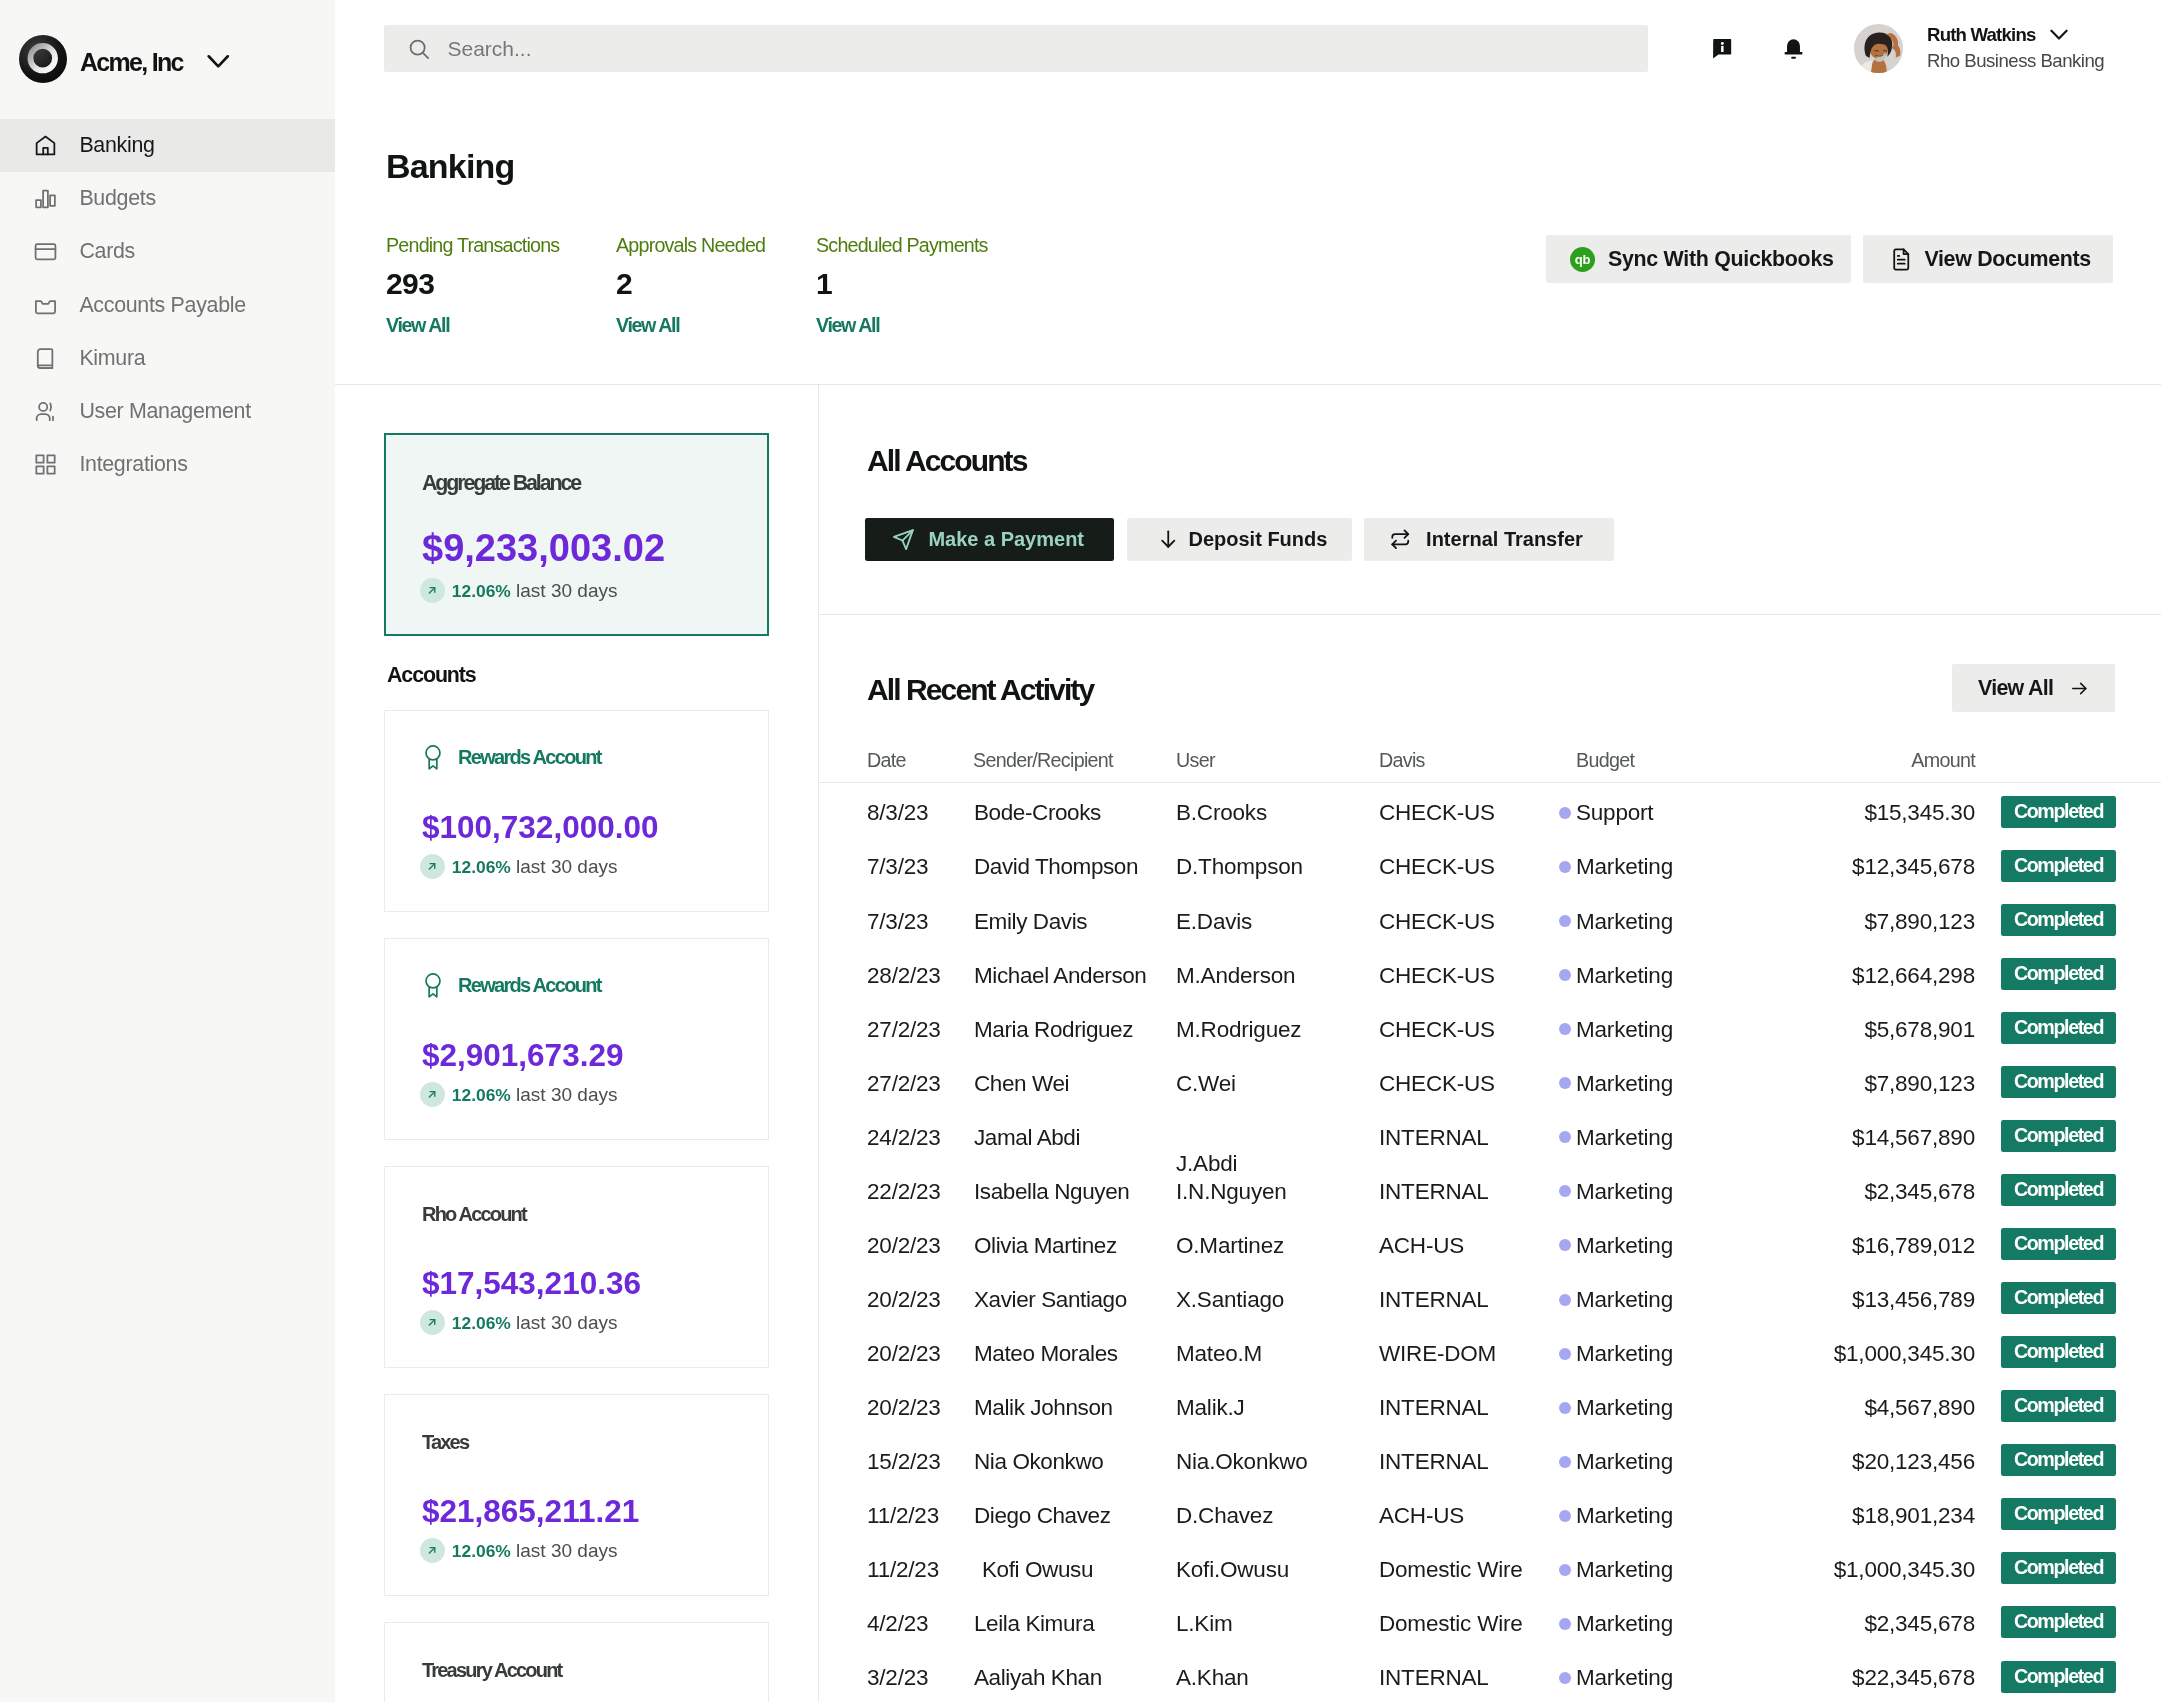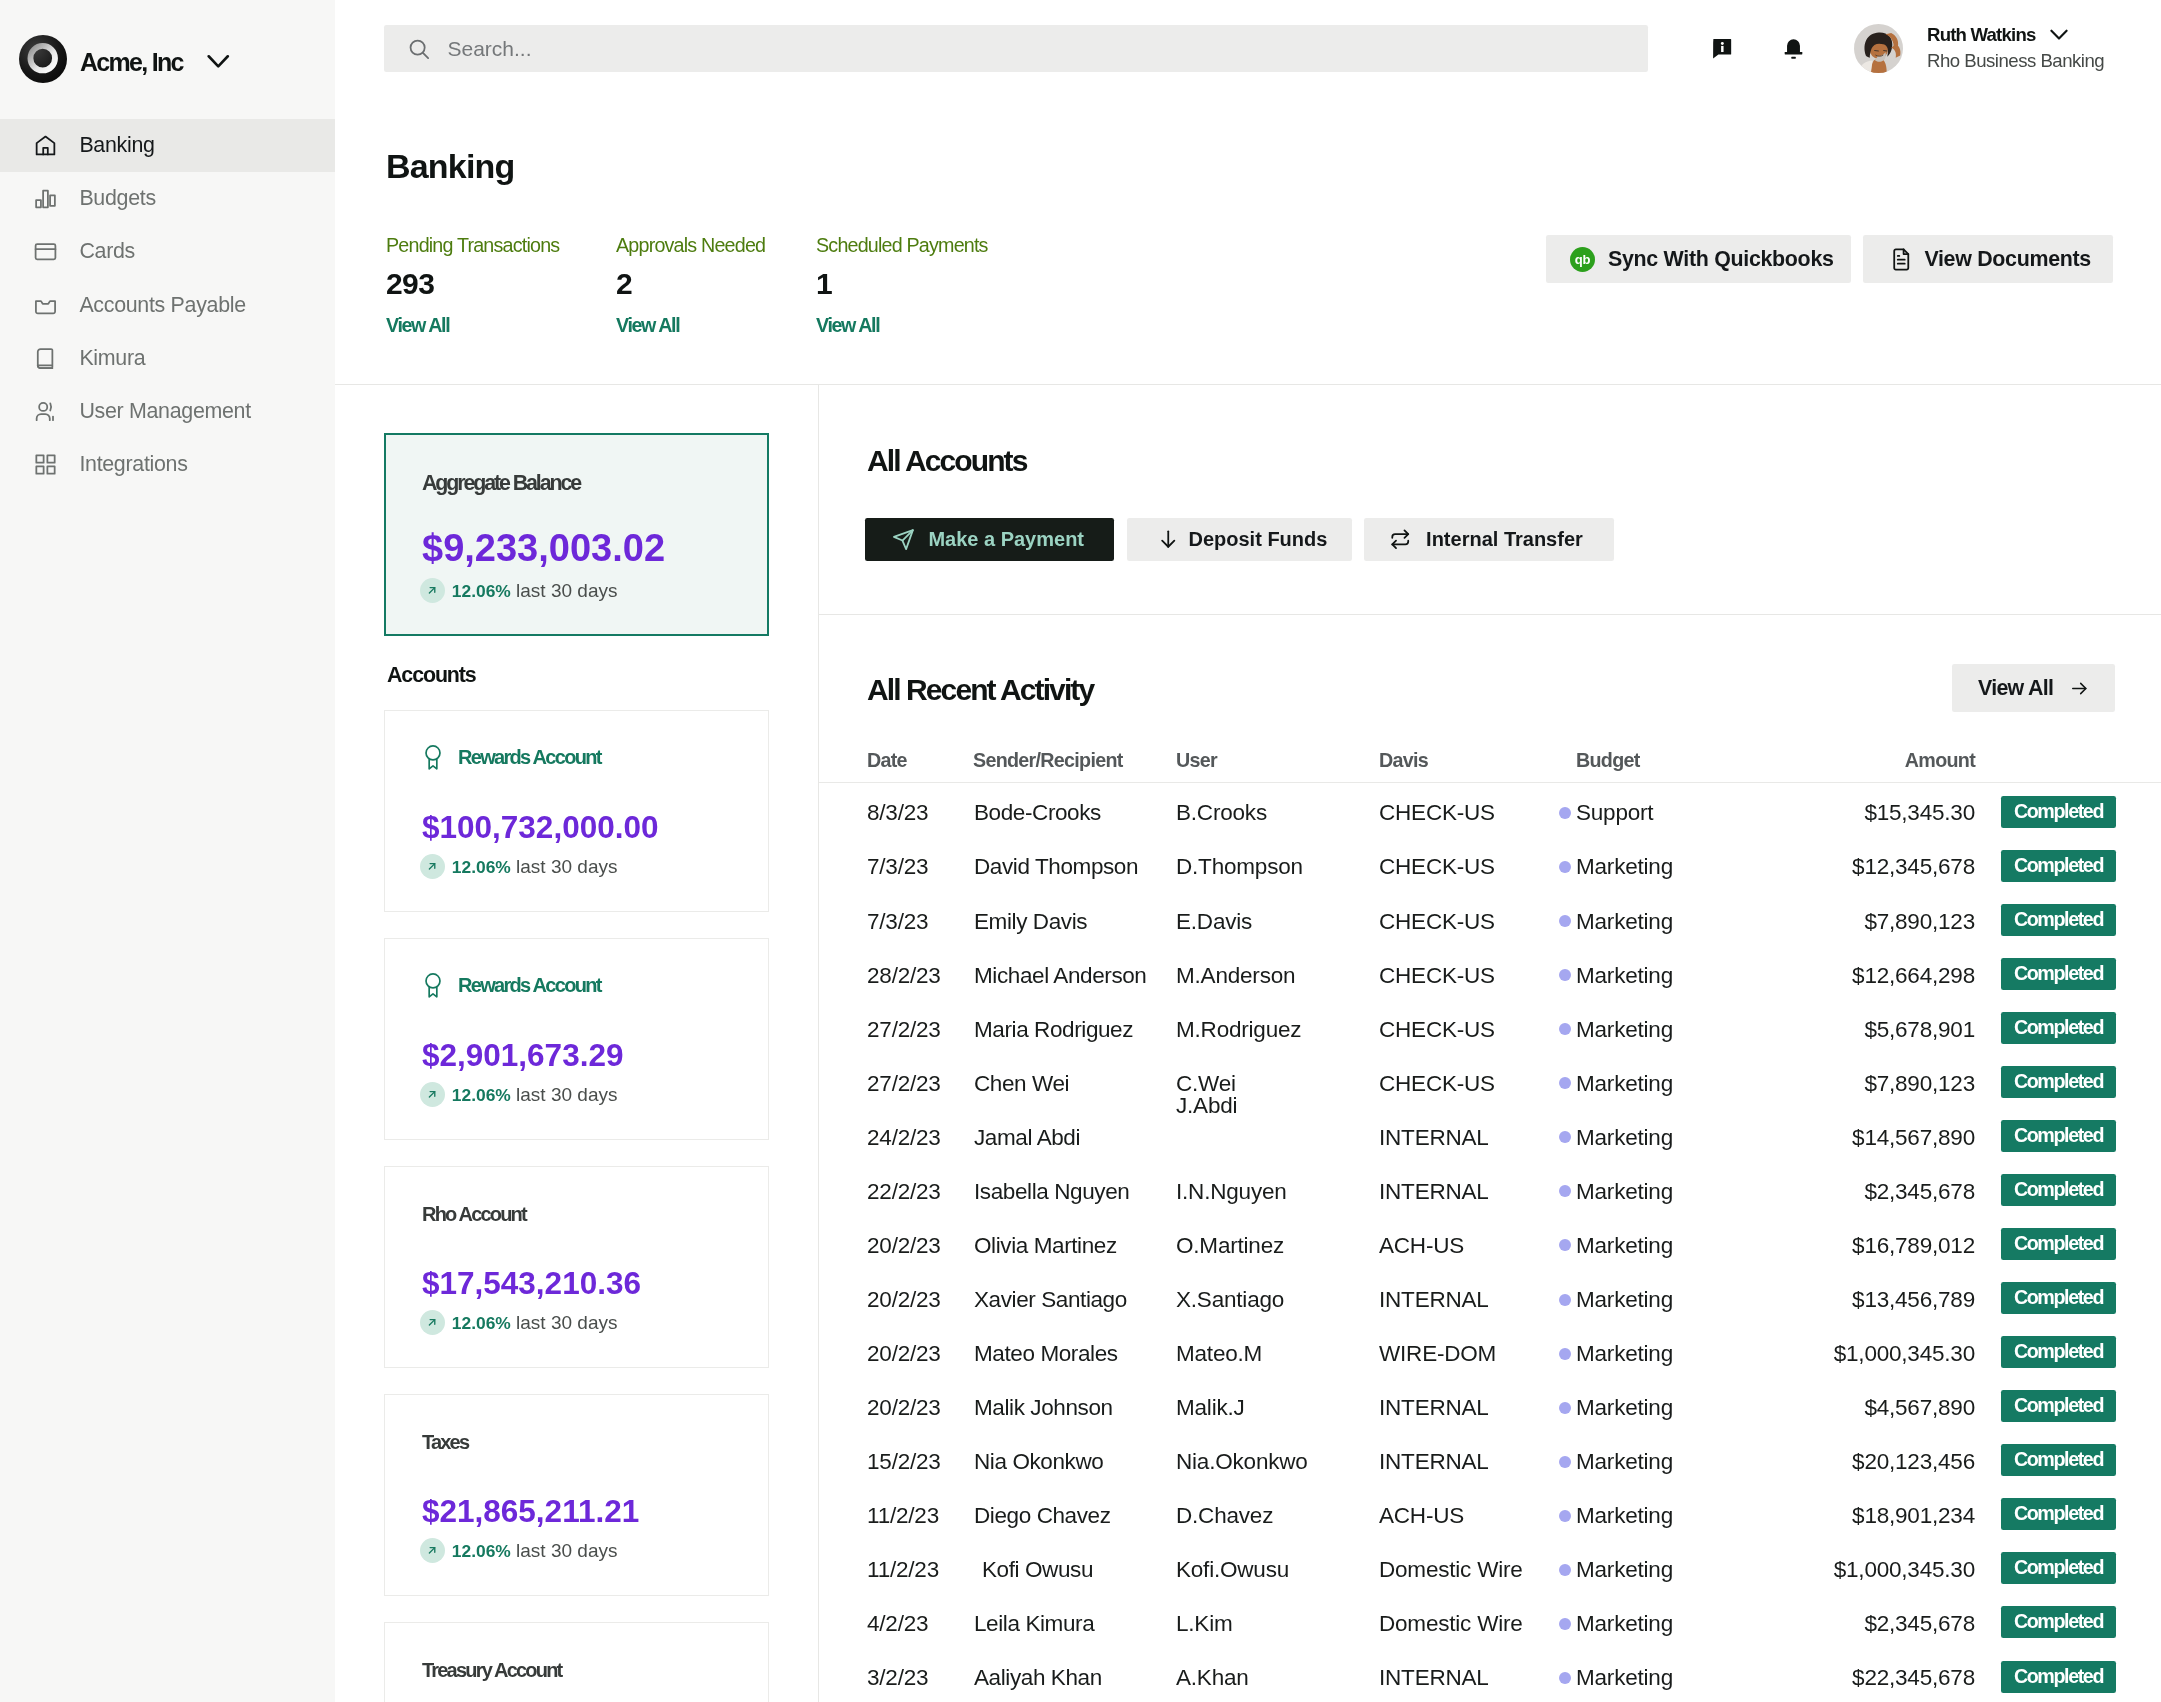--- a/index.html
+++ b/index.html
@@ -29,21 +29,21 @@
 .cardlbl { position:absolute; font-size:20px; font-weight:bold; letter-spacing:-1.8px; color:#373b3a; }
 .amount { position:absolute; font-size:31.5px; font-weight:bold; letter-spacing:0; color:#6d28d9; }
 .pct { position:absolute; display:flex; align-items:center; }
 .pctc { width:25px; height:25px; border-radius:50%; background:#cfe8df; display:flex; align-items:center; justify-content:center; }
 .pcttx { margin-left:6.8px; font-size:19px; color:#4a4e4c; letter-spacing:0; }
 .pcttx b { color:#15795f; font-size:17.4px; }
 #accountsHd { position:absolute; left:387px; top:663px; font-size:21.4px; font-weight:bold; letter-spacing:-1.1px; color:#101413; }
 .rewttl { position:absolute; font-size:20px; font-weight:bold; letter-spacing:-1.7px; color:#15795f; }
 .h2 { position:absolute; font-size:30px; font-weight:bold; letter-spacing:-1.9px; color:#101413; }
 .abtn { position:absolute; top:518px; height:43px; border-radius:2.3px; display:flex; align-items:center; font-size:20px; font-weight:bold; }
-.th { position:absolute; font-size:19.7px; color:#54585a; letter-spacing:-0.7px;font-weight:bold; }
+.th { position:absolute; font-size:19.7px; color:#54585a; letter-spacing:-0.7px; }
 .td { position:absolute; font-size:22.5px; color:#191c1b; letter-spacing:-0.2px; white-space:nowrap; }
 .tdr { right:186px; text-align:right; }
 .dot { position:absolute; width:11.8px; height:11.8px; border-radius:50%; background:#a5a7f0; }
 .badge { position:absolute; left:2001px; width:115px; height:31.5px; background:#157a63; border-radius:2.3px; color:#fff; font-size:19.7px; font-weight:bold; display:flex; align-items:center; justify-content:center; letter-spacing:-1.4px; }
 </style>
 </head>
 <body>
 <div id="sidebar"></div>
 <svg class="abs" style="left:18.6px; top:35px;" width="48" height="48" viewBox="0 0 86 86">
 <defs>
@@ -353,21 +353,21 @@
 <div class="td" style="left:867px; top:1071px;">27/2/23</div>
 <div class="td" style="left:974px; top:1071px; letter-spacing:-0.4px;">Chen Wei</div>
 <div class="td" style="left:1176px; top:1071px;">C.Wei</div>
 <div class="td" style="left:1379px; top:1071px;">CHECK-US</div>
 <div class="dot" style="left:1559px; top:1077px;"></div>
 <div class="td" style="left:1576px; top:1071px;">Marketing</div>
 <div class="td tdr" style="top:1071px;">$7,890,123</div>
 <div class="badge" style="top:1066px;">Completed</div>
 <div class="td" style="left:867px; top:1125px;">24/2/23</div>
 <div class="td" style="left:974px; top:1125px; letter-spacing:-0.4px;">Jamal Abdi</div>
-<div class="td" style="left:1176px; top:1093px;">J.Abdi</div>
+<div class="td" style="left:1176px; top:1151px;">J.Abdi</div>
 <div class="td" style="left:1379px; top:1125px;">INTERNAL</div>
 <div class="dot" style="left:1559px; top:1131px;"></div>
 <div class="td" style="left:1576px; top:1125px;">Marketing</div>
 <div class="td tdr" style="top:1125px;">$14,567,890</div>
 <div class="badge" style="top:1120px;">Completed</div>
 <div class="td" style="left:867px; top:1179px;">22/2/23</div>
 <div class="td" style="left:974px; top:1179px; letter-spacing:-0.4px;">Isabella Nguyen</div>
 <div class="td" style="left:1176px; top:1179px;">I.N.Nguyen</div>
 <div class="td" style="left:1379px; top:1179px;">INTERNAL</div>
 <div class="dot" style="left:1559px; top:1185px;"></div>

